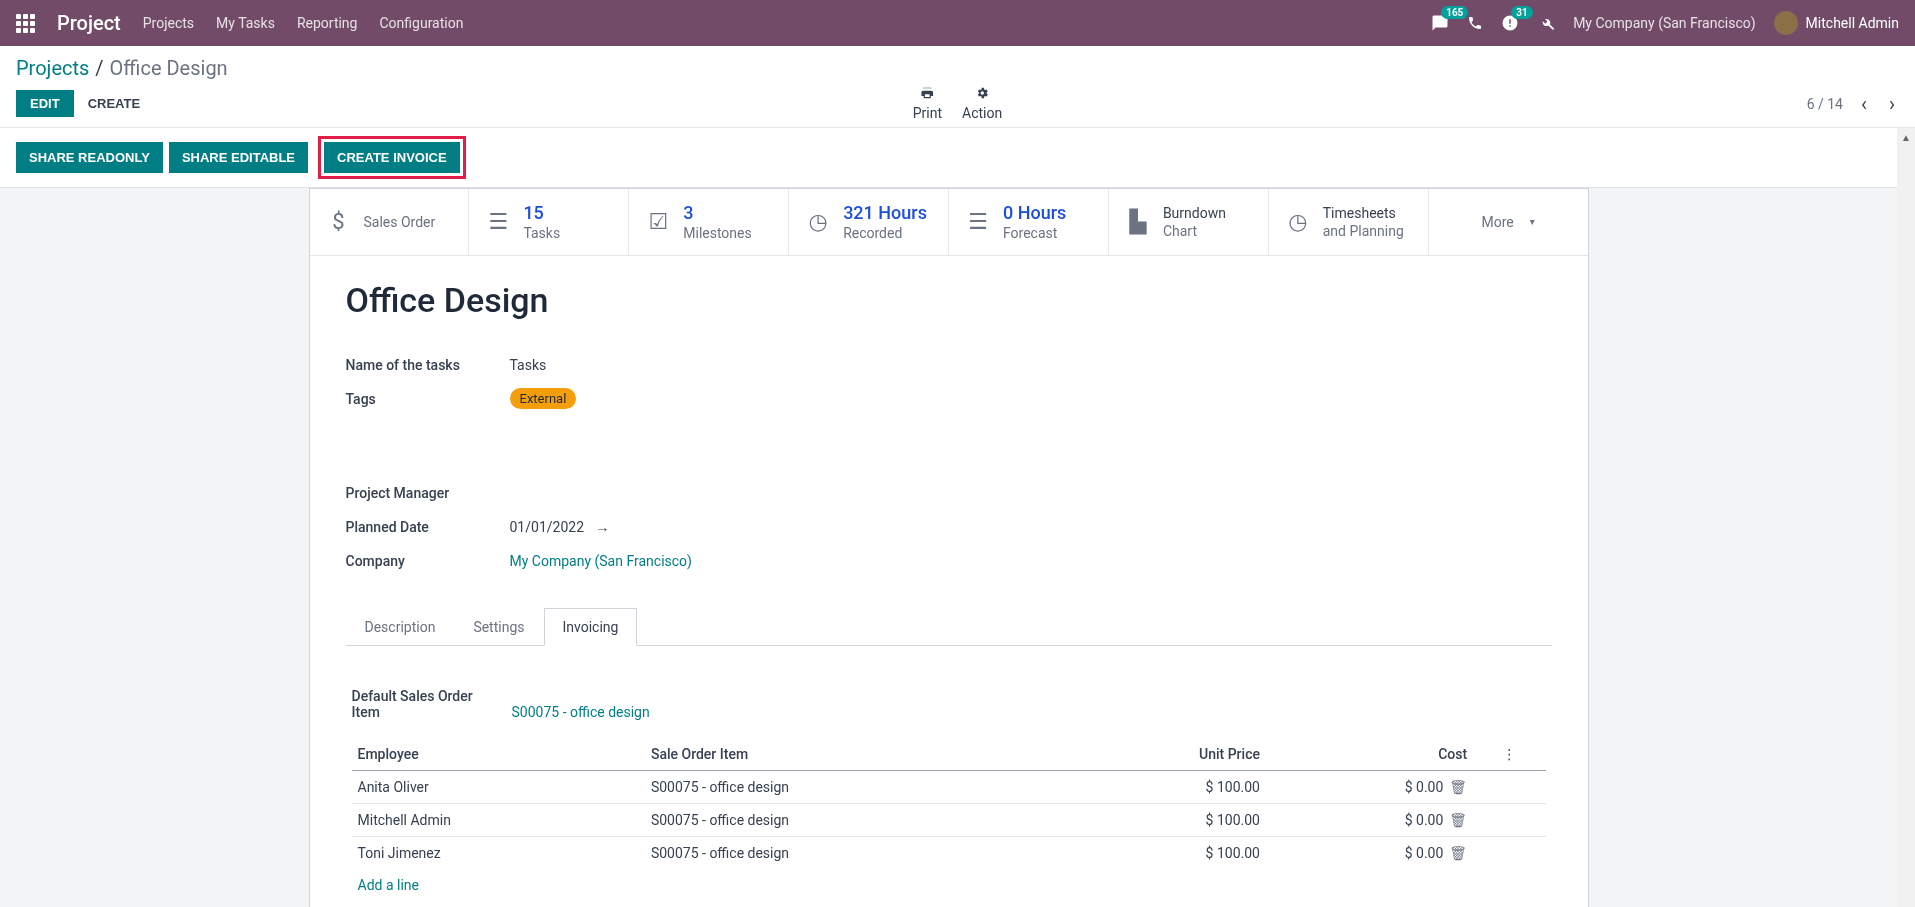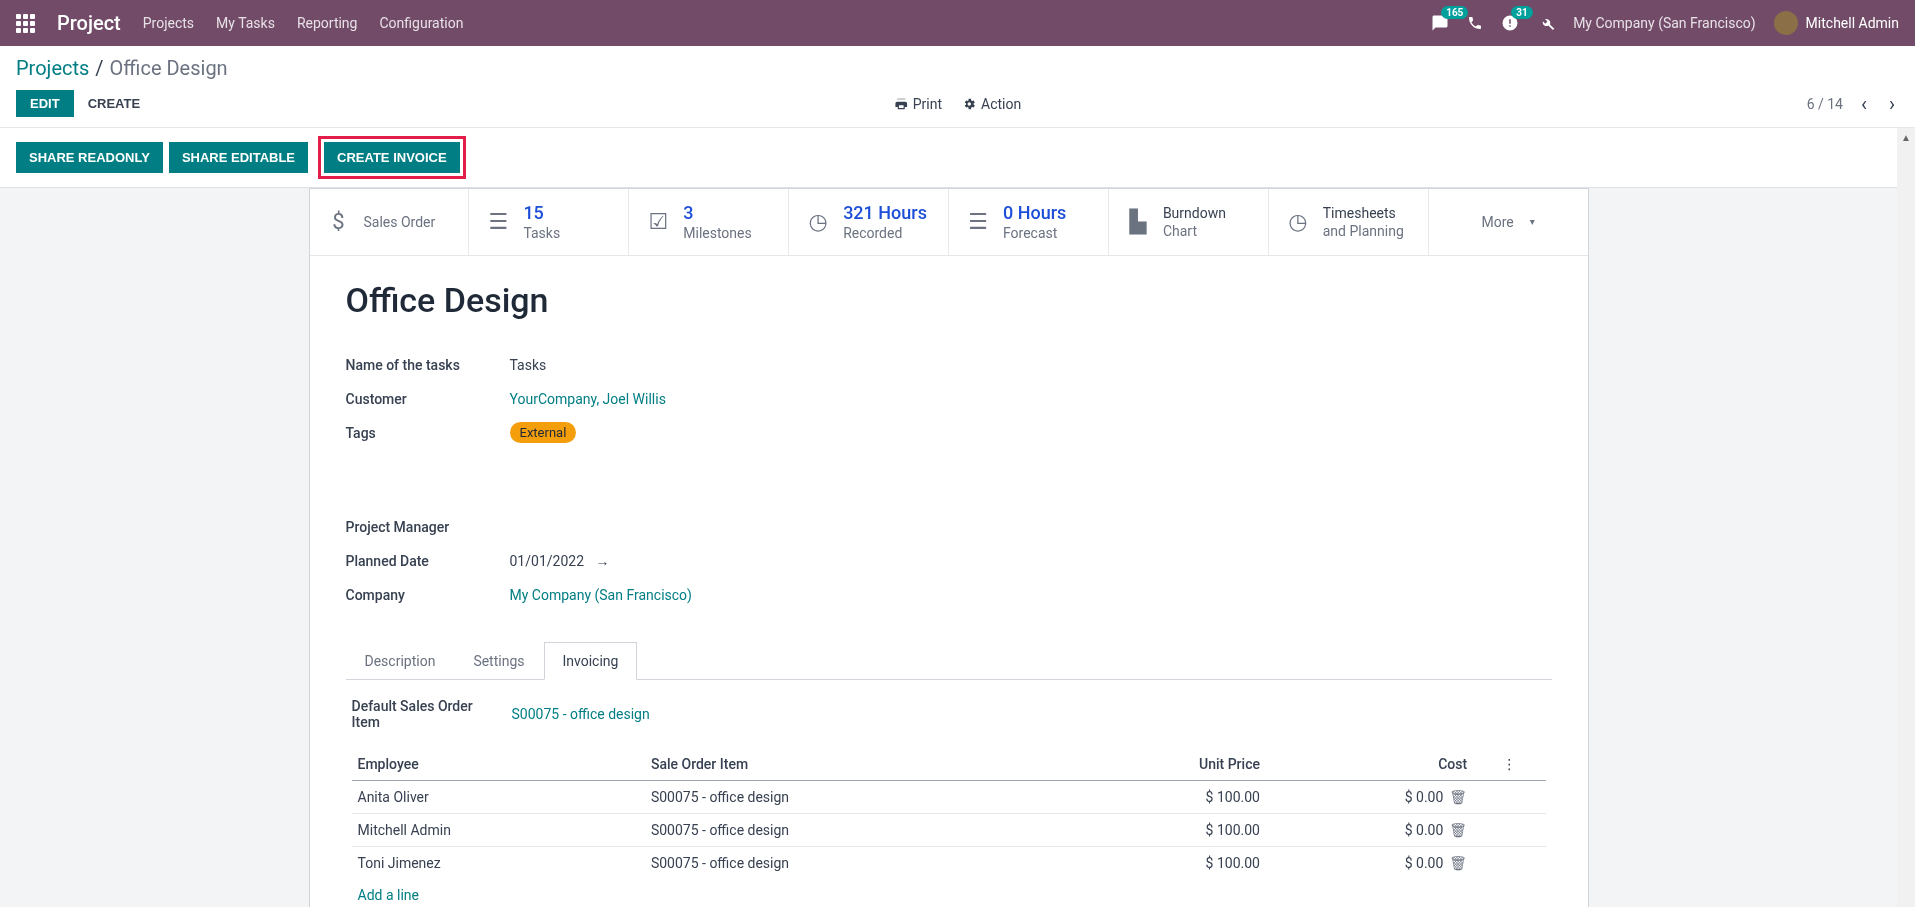--- a/index.html
+++ b/index.html
@@ -14,21 +14,21 @@
 .avatar { width: 24px; height: 24px; border-radius: 50%; background: #8b6f47; display: inline-block; }
 .apps-icon { display: grid; grid-template-columns: repeat(3, 5px); grid-template-rows: repeat(3, 5px); gap: 2px; }
 .apps-icon span { background: #fff; border-radius: 1px; }
 .subheader { background: #fff; padding: 10px 16px 0 16px; }
 .breadcrumb { font-size: 20px; font-weight: 400; display: flex; align-items: center; gap: 6px; }
 .breadcrumb-link { color: #017e84; cursor: pointer; }
 .actionbar { display: flex; align-items: center; padding: 10px 16px; background: #fff; border-bottom: 1px solid #e5e7eb; }
 .btn-edit { background: #017e84; color: #fff; border: none; padding: 6px 14px; font-weight: bold; font-size: 13px; cursor: pointer; }
 .btn-create { background: none; border: none; color: #374151; font-weight: bold; font-size: 13px; margin-left: 14px; cursor: pointer; }
 .actionbar-center { position: absolute; left: 50%; transform: translateX(-50%); display: flex; gap: 20px; }
-.action-link { color: #374151; cursor: pointer; display: flex; align-items: center; gap: 5px; font-size: 14px; }
+.action-link { color: #374151; cursor: pointer; display: flex; align-items: center; gap: 5px; font-size: 14px; flex-direction: column; }
 .actionbar-right { margin-left: auto; display: flex; align-items: center; gap: 14px; }
 .pager { color: #6b7280; font-size: 14px; }
 .pager-btn { color: #374151; font-size: 20px; cursor: pointer; padding: 0 4px; }
 .statusrow { display: flex; align-items: center; background: #fff; padding: 8px 0 8px 16px; border-bottom: 1px solid #dee2e6; }
 .btn-share { background: #017e84; color: #fff; border: 1px solid #017e84; padding: 7px 12px; font-weight: bold; font-size: 13px; margin-right: 6px; cursor: pointer; }
 .highlight-box { border: 3px solid #e11d48; padding: 3px; display: inline-block; margin-left: 4px; }
 .statusrow-right { margin-left: auto; display: flex; align-items: stretch; border-left: 1px solid #dee2e6; height: 40px; margin-top: -8px; margin-bottom: -8px; }
 .status-tab { padding: 0 20px; display: flex; align-items: center; border-right: 1px solid #dee2e6; font-weight: bold; font-size: 13px; color: #6b7280; cursor: pointer; position: relative; }
 .status-tab.todo { background: #fff; }
 .status-tab.inprogress { background: #714B67; color: #fff; padding-right: 30px; }
@@ -56,21 +56,21 @@
 .form-row { display: flex; align-items: center; padding: 6px 0; min-height: 34px; }
 .form-label { width: 164px; font-weight: 500; color: #374151; font-size: 14px; }
 .form-val { flex: 1; font-size: 14px; }
 .link-val { color: #017e84; cursor: pointer; }
 .tag-chip { background: #f59e0b; color: #1f2937; padding: 3px 10px; border-radius: 12px; font-size: 13px; display: inline-block; }
 .sm-avatar { width: 22px; height: 22px; border-radius: 50%; background: #8b6f47; display: inline-block; vertical-align: middle; margin-right: 8px; }
 .tabs { display: flex; border-bottom: 1px solid #d1d5db; margin-top: 30px; }
 .tab { padding: 10px 18px; border: 1px solid transparent; border-bottom: none; color: #6b7280; cursor: pointer; font-size: 14px; }
 .tab.active { border-color: #d1d5db; border-bottom: 1px solid #fff; margin-bottom: -1px; color: #374151; background: #fff; }
 .tab-pane { padding: 18px 6px; }
-.dso-row { display: flex; align-items: center; gap: 10px; margin-bottom: 18px; }
+.dso-row { display: flex; align-items: flex-end; gap: 10px; margin-bottom: 18px; margin-top: 24px; }
 .dso-label { width: 150px; font-weight: 500; }
 .tbl { width: 100%; border-collapse: collapse; }
 .tbl th { text-align: left; padding: 8px 6px; border-bottom: 1px solid #9ca3af; font-weight: 500; font-size: 14px; }
 .tbl th.num, .tbl td.num { text-align: right; }
 .tbl td { padding: 8px 6px; border-top: 1px solid #e5e7eb; font-size: 14px; }
 .trash { color: #6b7280; cursor: pointer; margin-left: 6px; }
 .addline { color: #017e84; cursor: pointer; padding: 8px 6px; display: inline-block; }
 svg { display: block; }
 </style>
 </head>
@@ -227,24 +227,20 @@
   </div>
 
   <div class="sheet-body">
     <h1 class="title">Office Design</h1>
 
     <div class="form-grid">
       <div class="form-col">
         <div class="form-row">
           <span class="form-label">Name of the tasks</span>
           <span class="form-val">Tasks</span>
-        </div>
-        <div class="form-row">
-          <span class="form-label">Customer</span>
-          <span class="form-val link-val">YourCompany, Joel Willis</span>
         </div>
         <div class="form-row">
           <span class="form-label">Tags</span>
           <span class="form-val"><span class="tag-chip">External</span></span>
         </div>
       </div>
       <div class="form-col">
         <div class="form-row">
           <span class="form-label">Project Manager</span>
         </div>

